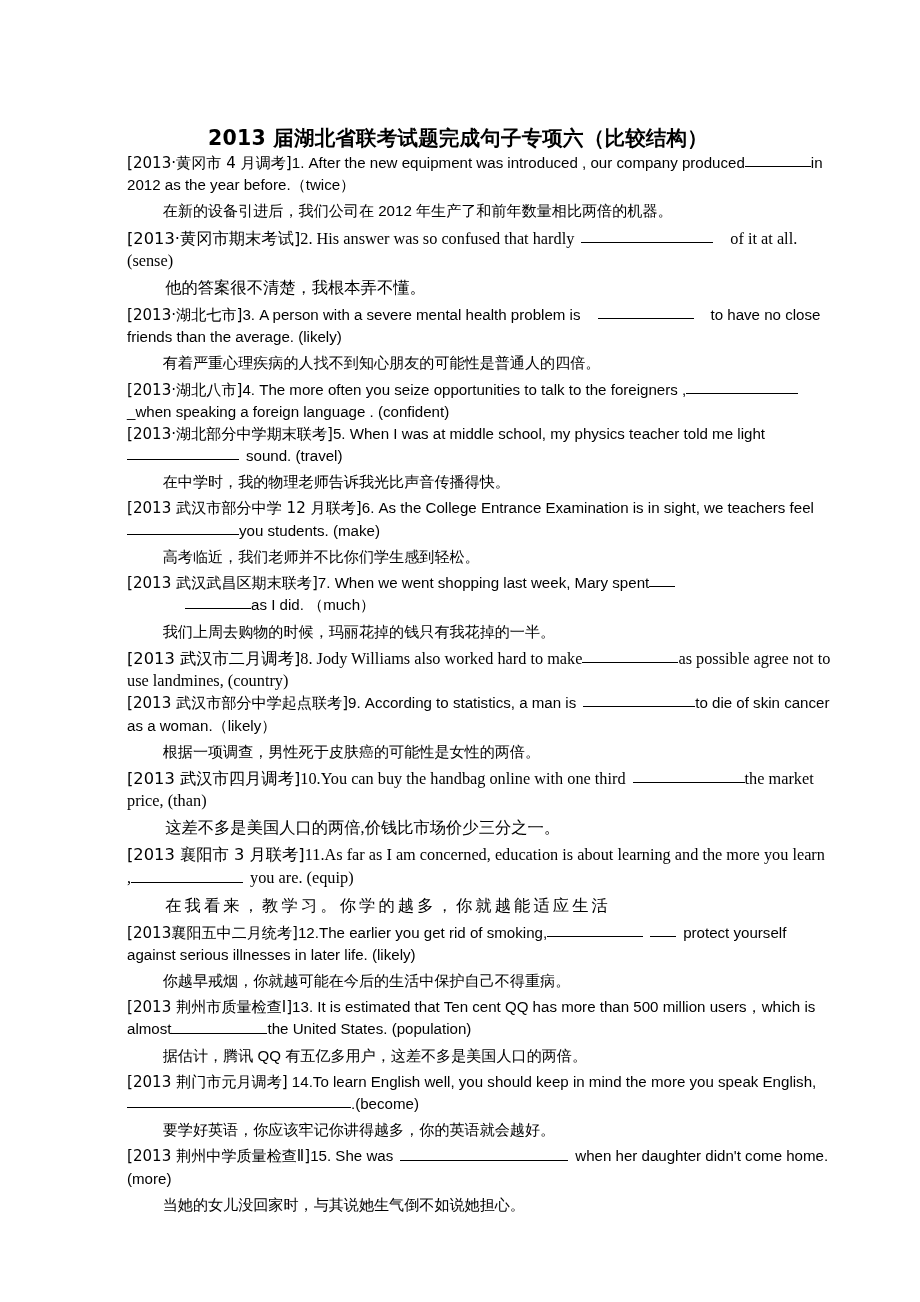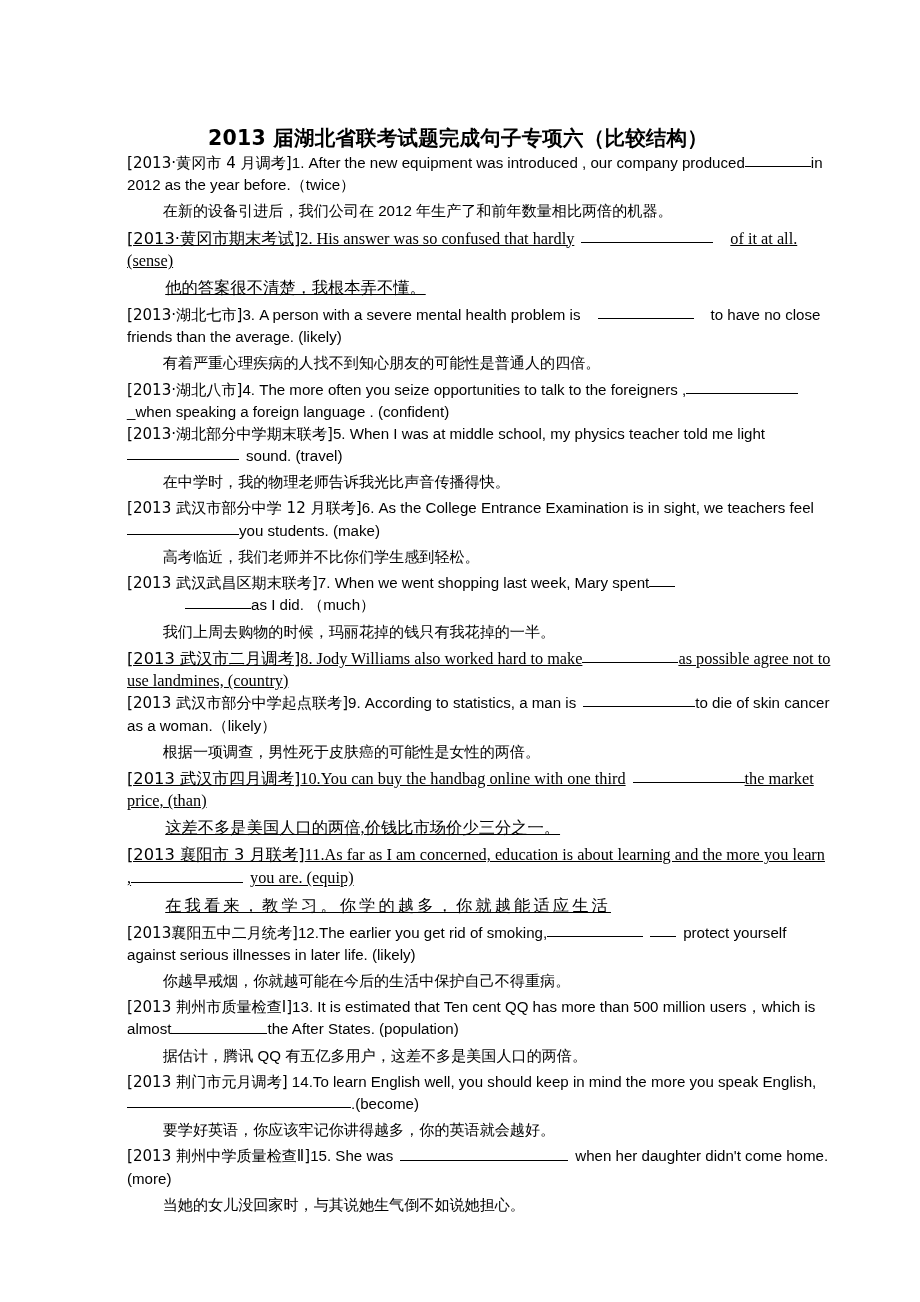--- a/index.html
+++ b/index.html
@@ -48,21 +48,20 @@
   
   .sans {
     font-family: "Liberation Sans", "DejaVu Sans", sans-serif;
     font-size: 15.1px;
   }
   
   .serif {
     font-family: "Liberation Serif", "DejaVu Serif", serif;
     font-size: 16.3px;
     line-height: 1.36;
-    text-decoration: underline;
   }
   .cn {
     font-family: "DejaVu Sans", "Liberation Sans", sans-serif;
   }
   .q {
     margin: 0;
     padding: 0;
   }
   .trans {
     margin: 4px;
@@ -159,21 +158,21 @@
       <p class="q"><span class="cn">[2013 襄阳市 3 月联考]</span><span>11.As far as I am concerned, education is   about learning and the more you learn ,</span><span class="blank b-xl"></span><span class="sp"></span><span>you are. (equip)</span></p>
       <p class="trans cn serif-t wide">在我看来，教学习。你学的越多，你就越能适应生活</p>
     </div>
 
     <div class="item sans">
       <p class="q"><span class="cn">[2013襄阳五中二月统考]</span><span>12.The earlier you get rid of smoking,</span><span class="blank b-l"></span><span class="sp"></span><span class="blank b-xxs"></span><span class="sp"></span><span>protect yourself against serious illnesses in later life. (likely)</span></p>
       <p class="trans cn">你越早戒烟，你就越可能在今后的生活中保护自己不得重病。</p>
     </div>
 
     <div class="item sans">
-      <p class="q"><span class="cn">[2013 荆州市质量检查Ⅰ]</span><span>13. It is estimated that Ten cent QQ has more than 500 million users，which is almost</span><span class="blank b-l"></span><span>the After States. (population)</span></p>
+      <p class="q"><span class="cn">[2013 荆州市质量检查Ⅰ]</span><span>13. It is estimated that Ten cent QQ has more than 500 million users，which is almost</span><span class="blank b-l"></span><span>the United States. (population)</span></p>
       <p class="trans cn">据估计，腾讯 QQ 有五亿多用户，这差不多是美国人口的两倍。</p>
     </div>
 
     <div class="item sans">
       <p class="q"><span class="cn">[2013 荆门市元月调考]</span><span> 14.To learn English well, you should keep in mind the more you speak English,</span><span class="blank b-mega"></span><span>.(become)</span></p>
       <p class="trans cn">要学好英语，你应该牢记你讲得越多，你的英语就会越好。</p>
     </div>
 
     <div class="item sans">
       <p class="q"><span class="cn">[2013 荆州中学质量检查Ⅱ]</span><span>15. She was</span><span class="sp"></span><span class="blank b-huge"></span><span class="sp"></span><span>when her daughter didn't come home.           (more)</span></p>

